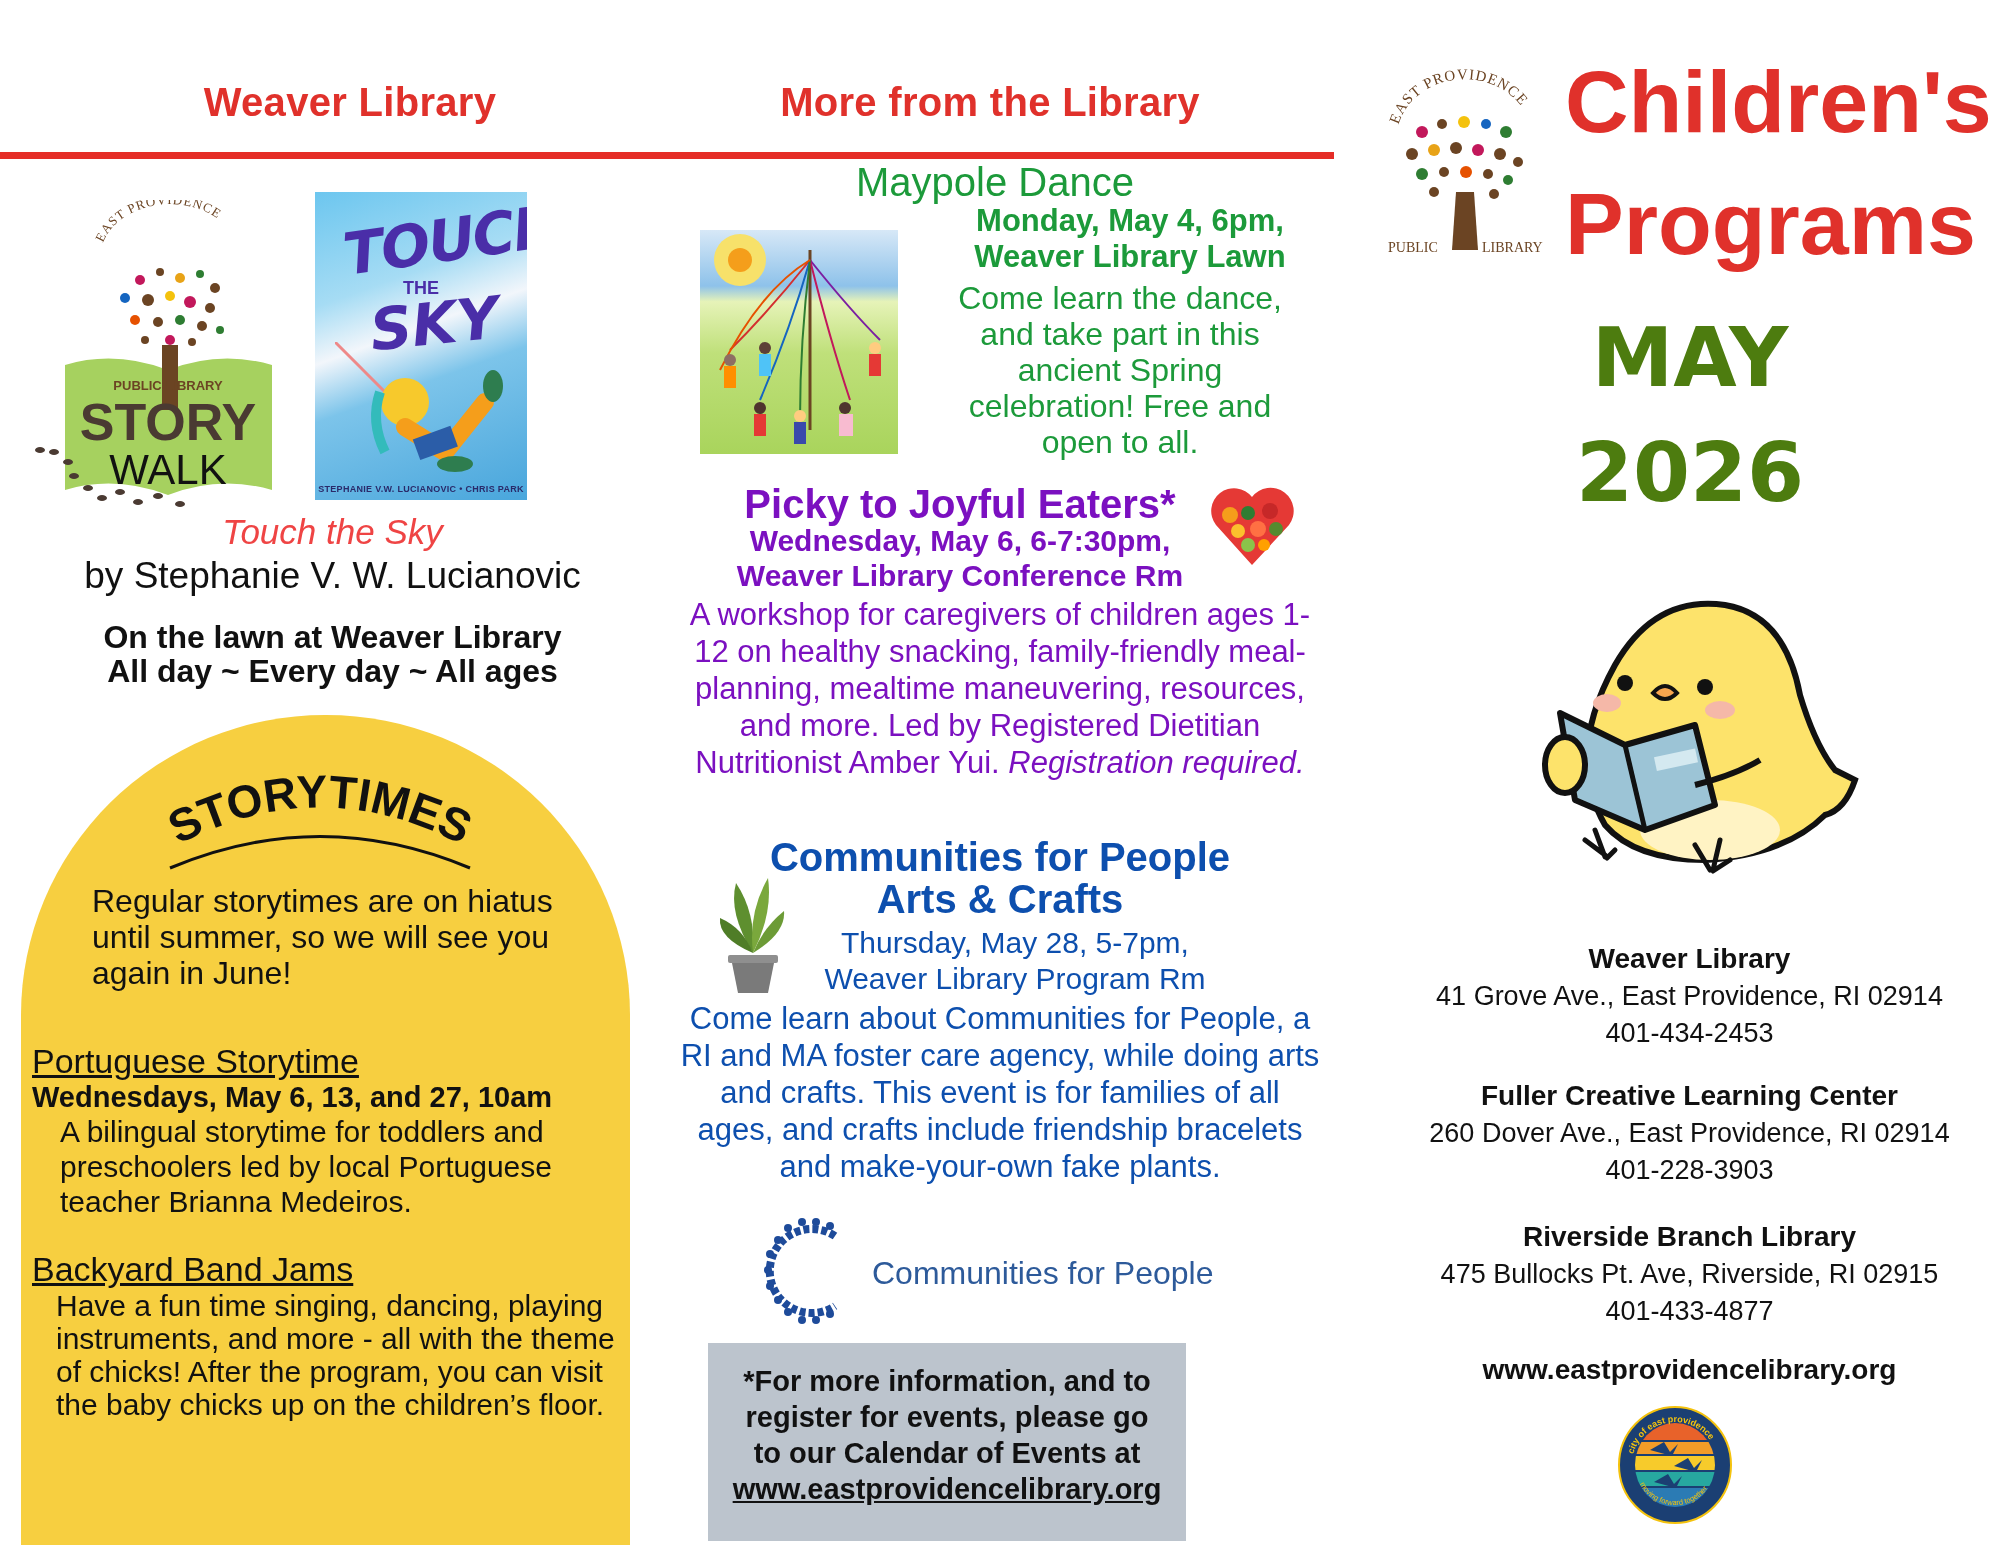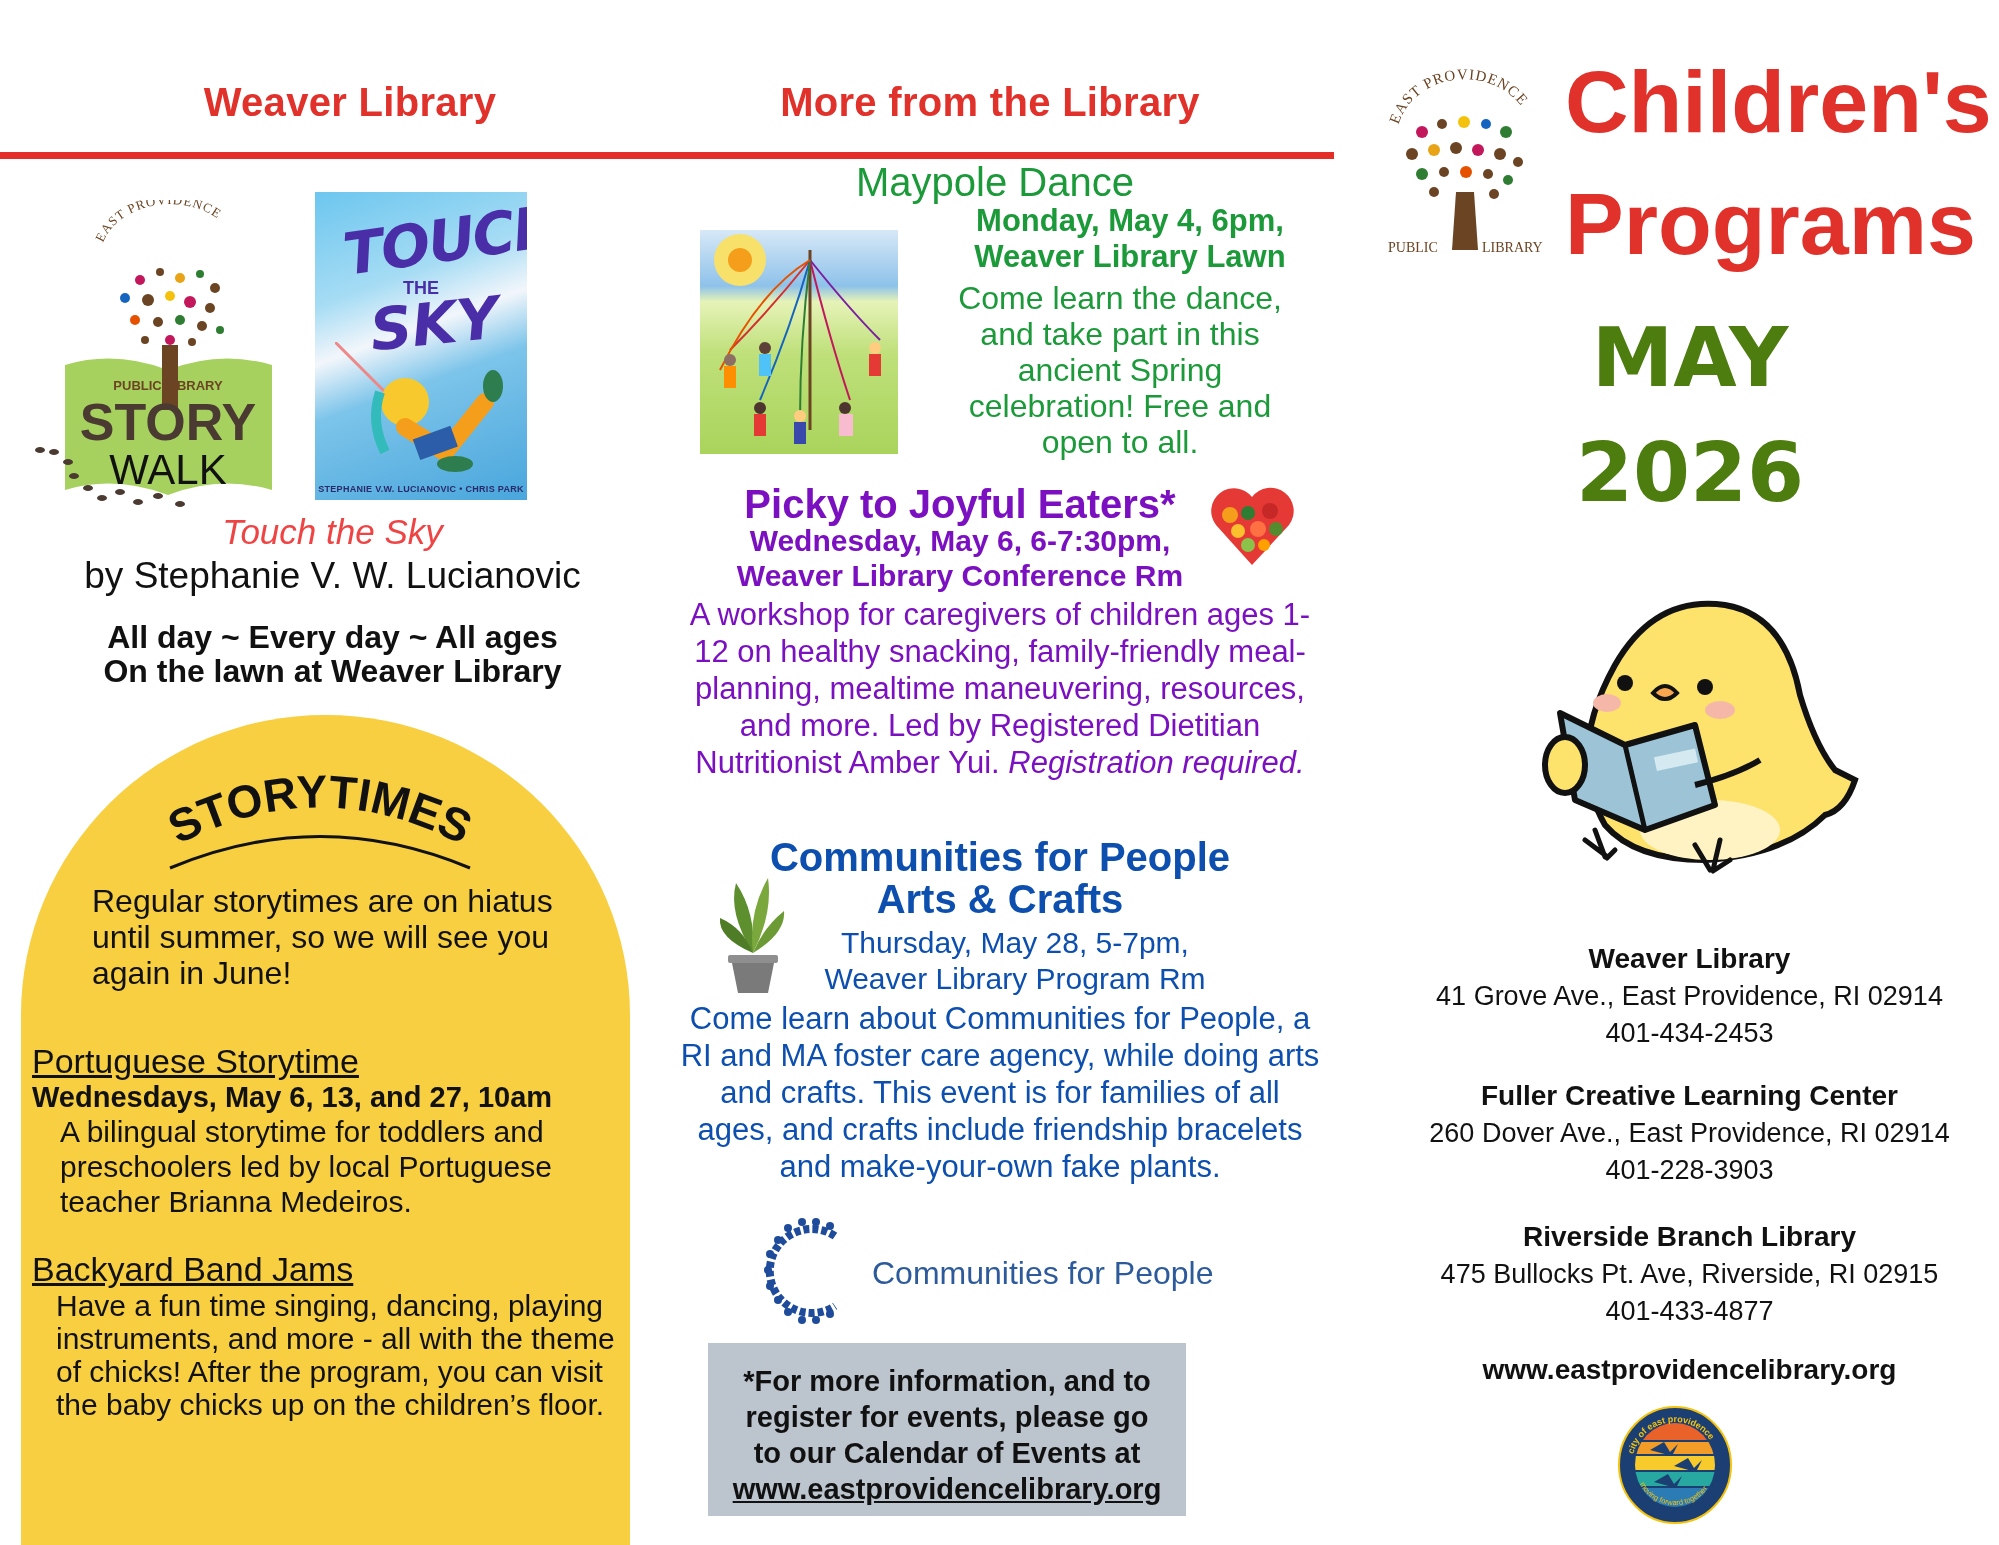--- a/index.html
+++ b/index.html
@@ -37,21 +37,21 @@
   .purple { color: #7b10c0; }
   .blue { color: #0d4fae; }
 
   .maypole-img { position: absolute; left: 700px; top: 230px; width: 198px; height: 224px;
     background: linear-gradient(180deg, #d7e8f7 0%, #8ec2ea 25%, #e6f3b8 32%, #bfe07a 55%, #a9d45c 100%); overflow: hidden; }
   .plant-img { position: absolute; left: 718px; top: 873px; width: 70px; height: 120px; }
   .heart-img { position: absolute; left: 1210px; top: 485px; width: 85px; height: 82px; }
   .cfp-logo { position: absolute; left: 760px; top: 1214px; width: 90px; height: 115px; }
   .cfp-name { position: absolute; left: 872px; top: 1255px; font-size: 32px; color: #2d5a9a; }
 
-  .info-box { position: absolute; left: 708px; top: 1343px; width: 478px; height: 173px; background: #bcc4cd; text-align: center;
+  .info-box { position: absolute; left: 708px; top: 1343px; width: 478px; height: 198px; background: #bcc4cd; text-align: center;
     font-size: 29px; font-weight: bold; line-height: 36px; color: #111; padding-top: 20px; }
   .info-box a { color: #111; text-decoration: underline; }
 
   
   .ep-logo { position: absolute; left: 1382px; top: 62px; width: 165px; height: 200px; }
   .title-big { position: absolute; left: 1565px; font-size: 88px; font-weight: bold; color: #e0312b; line-height: 1; }
   .month { position: absolute; left: 1560px; width: 260px; text-align: center; font-weight: bold; color: #4d7c0f; font-size: 82px; font-family: "DejaVu Sans", sans-serif; }
   .chick { position: absolute; left: 1525px; top: 575px; width: 340px; height: 300px; }
 
   .loc-block { position: absolute; left: 1380px; width: 619px; text-align: center; color: #111; }
@@ -128,22 +128,22 @@
     <rect x="80" y="90" width="40" height="22" fill="#2b5da8" transform="rotate(-20 100 100)"></rect>
     <ellipse cx="158" cy="44" rx="10" ry="16" fill="#2e7d4f"></ellipse>
     <ellipse cx="120" cy="122" rx="18" ry="8" fill="#2e7d4f"></ellipse>
   </svg>
   <div class="book-authors">STEPHANIE V.W. LUCIANOVIC • CHRIS PARK</div>
 </div>
 
 <div class="sw-title">Touch the Sky</div>
 <div class="sw-author">by Stephanie V. W. Lucianovic</div>
 <div class="sw-loc">
+  <div>On the lawn at Weaver Library</div>
   <div>All day ~ Every day ~ All ages</div>
-  <div>On the lawn at Weaver Library</div>
 </div>
 
 <div class="arch"></div>
 <svg class="storytimes-title" viewBox="0 0 360 110">
   <path id="starc" d="M20,95 Q180,0 340,95" fill="none"></path>
   <text font-size="46" font-weight="bold" fill="#111" font-family="Liberation Sans, sans-serif"><textPath href="#starc" startOffset="50%" text-anchor="middle">STORYTIMES</textPath></text>
   <path d="M30,108 Q180,45 330,108" stroke="#111" stroke-width="3" fill="none"></path>
 </svg>
 <div class="st-text st-intro">Regular storytimes are on hiatus until summer, so we will see you again in June!</div>
 

